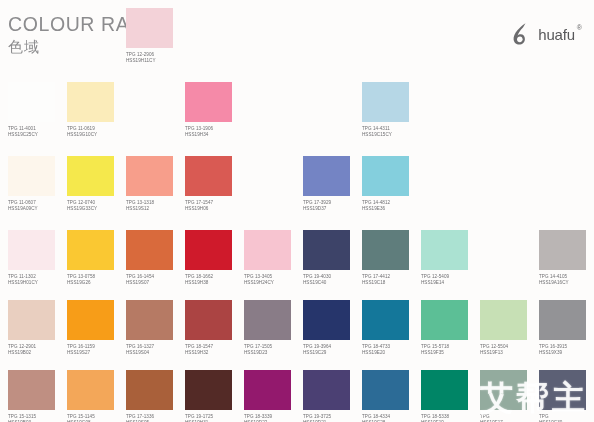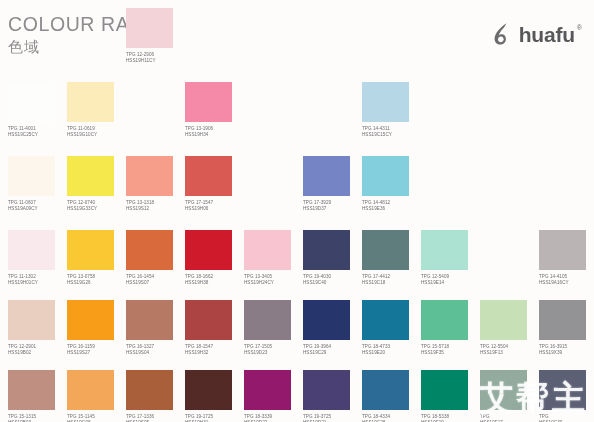--- a/index.html
+++ b/index.html
@@ -37,22 +37,22 @@
     white-space: nowrap;
   }
 
   
   #brand {
     position: absolute; right: 12px; top: 22px;
     display: flex; align-items: center; gap: 5px;
   }
   #brand-mark { display: block; }
   #brand-word {
-    font-size: 21px;
-    font-weight: 700;
+    font-size: 15px;
+    font-weight: 400;
     color: #58585a;
     letter-spacing: -0.2px;
     line-height: 1;
   }
   #brand-reg {
     font-size: 7px;
     color: #6a6a6c;
     align-self: flex-start;
     margin-top: 2px;
     margin-left: -3px;

